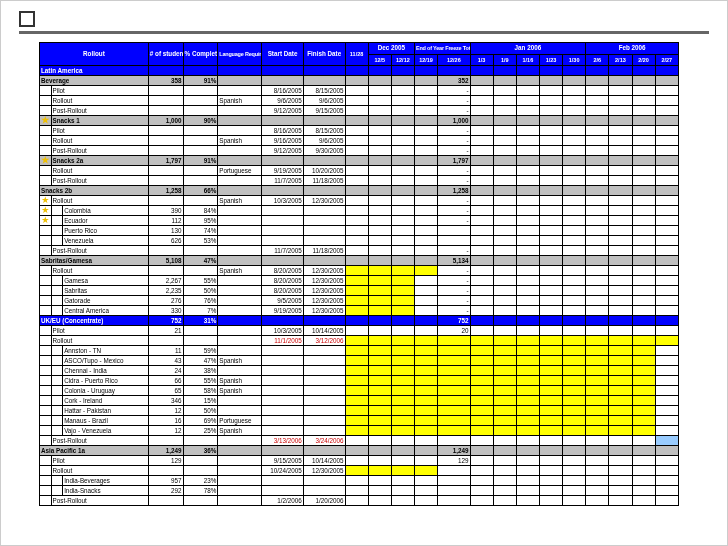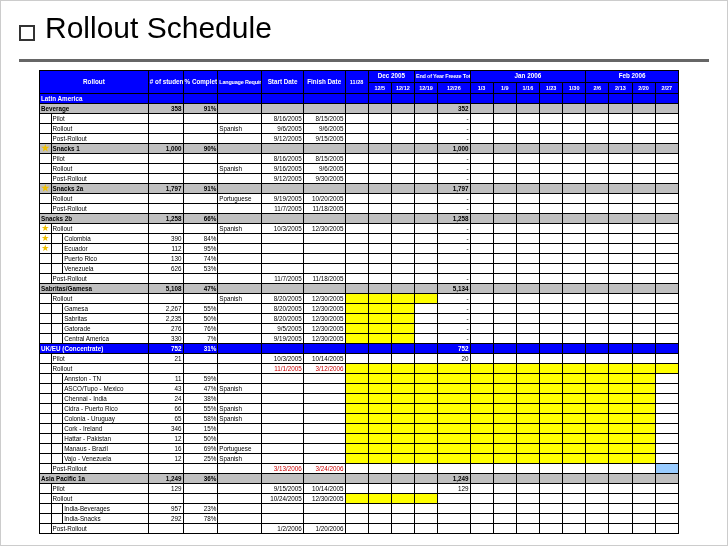--- a/index.html
+++ b/index.html
@@ -73,21 +73,20 @@
     text-align: center;
   }
   .tight { letter-spacing: -0.2px; }
 </style>
 </head>
 <body>
 
 <div class="slide">
   <div class="title-row">
     <span class="bullet"></span>
-    <h1>Rollout Schedule</h1>
   </div>
   <div class="under"></div>
 
   <table id="sched">
     <colgroup>
       <col style="width:10px">
         <col style="width:10px">
         <col style="width:74px">
       <col style="width:30px">
         <col style="width:30px">

